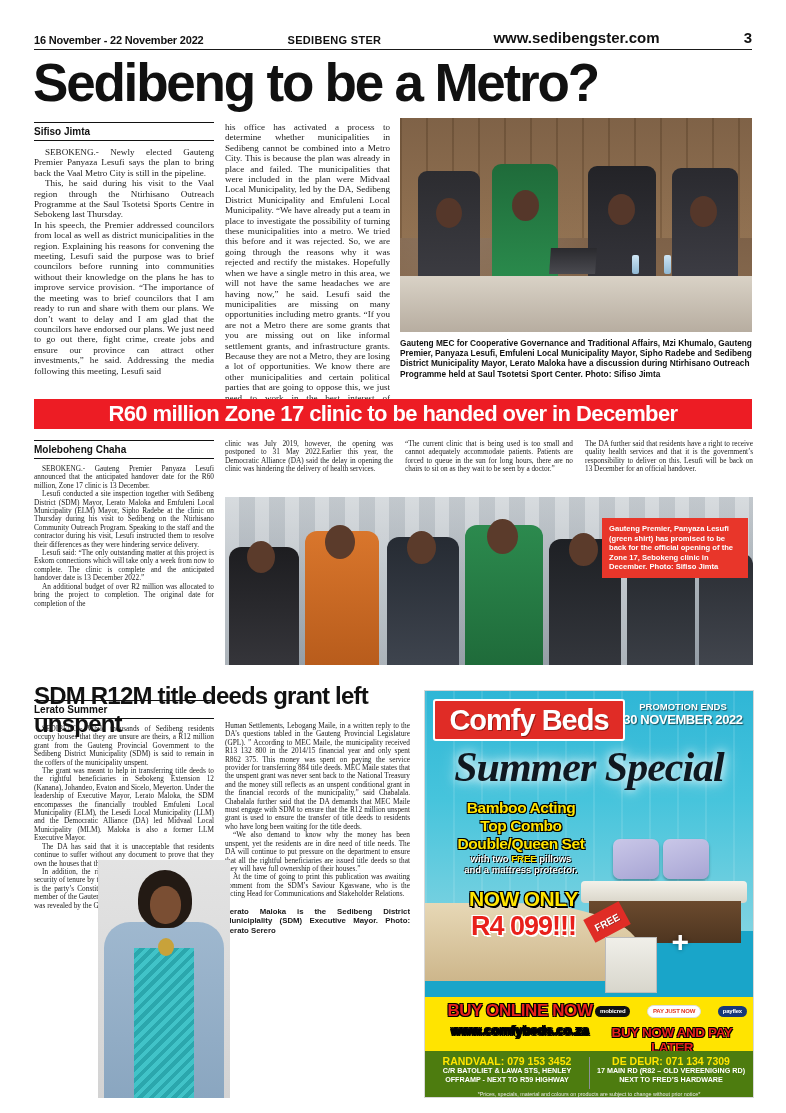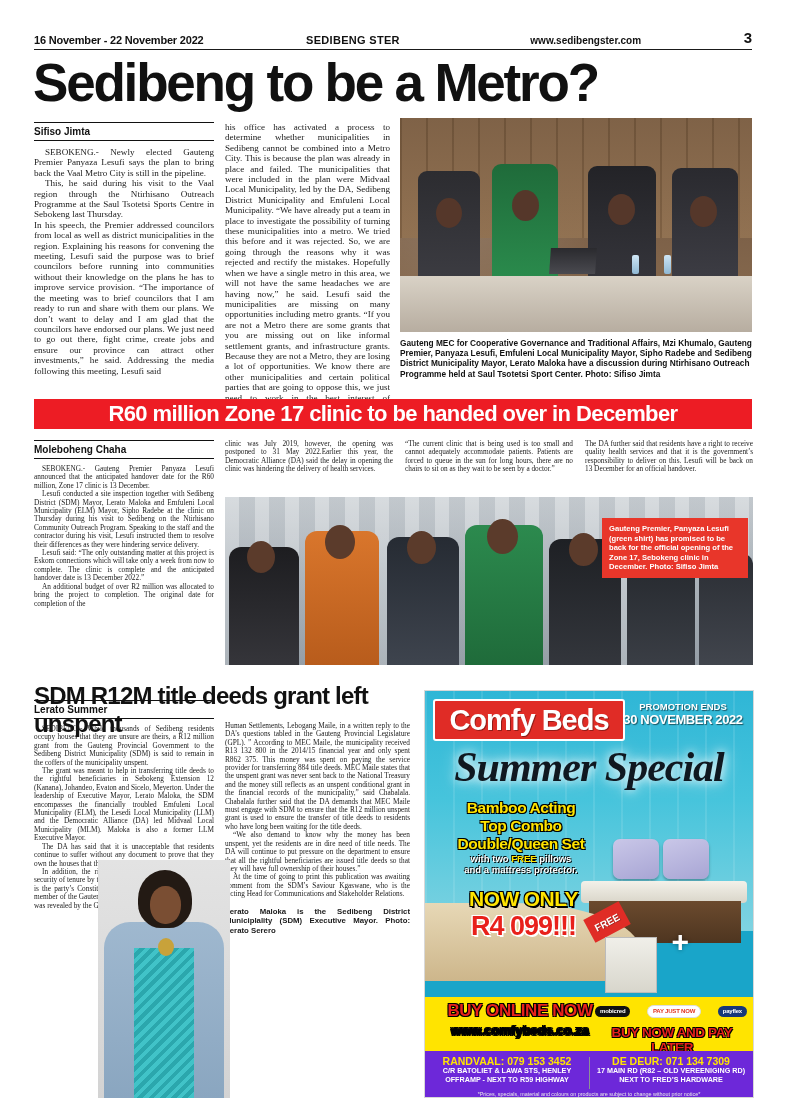--- a/index.html
+++ b/index.html
@@ -21,21 +21,21 @@
   .masthead {
     position:absolute; left:34px; top:28px; width:718px; height:22px;
     display:flex; align-items:flex-end; justify-content:space-between;
     border-bottom:1.5px solid #1a1a1a;
     font-family:"Liberation Sans", sans-serif;
     font-weight:bold; font-size:11px; color:#111;
     padding-bottom:3px;
   }
   .masthead .m-date { letter-spacing:-0.2px; }
   .masthead .m-title { letter-spacing:0.3px; font-size:11px; }
-  .masthead .m-url { font-size:10px;padding-left:28px; }
+  .masthead .m-url { font-size:15px;padding-left:28px; }
   .masthead .m-page { font-size:15px; }
 
   
   .headline-main {
     position:absolute; left:33px; top:56px; width:720px;
     font-family:"Liberation Sans", sans-serif;
     font-weight:bold;
     font-size:53px;
     line-height:54px;
     letter-spacing:-2.2px;
@@ -291,21 +291,21 @@
     display:flex; align-items:center; justify-content:space-between;
   }
   .plogo {
     font-size:6px; font-weight:bold; color:#fff; background:#111;
     padding:2.5px 5px; border-radius:9px; letter-spacing:-0.2px;
   }
   .plogo.rainbow { background:#fff; color:#e2331c; border:1px solid #ddd; }
   .plogo.flex { background:#17377a; }
   .ad-dark {
     position:absolute; left:0; top:360px; width:100%; height:48px;
-    background:#6d28d9; color:#fff;
+    background:#4d7c0f; color:#fff;
   }
   .ad-dark .branch {
     position:absolute; top:4px; width:48%; text-align:center;
   }
   .ad-dark .branch.left { left:1%; }
   .ad-dark .branch.right { right:1%; }
   .ad-dark .bname { font-weight:bold; font-size:10.5px; color:#ffe400; }
   .ad-dark .baddr { font-weight:bold; font-size:7.2px; line-height:8.6px; color:#fff; }
   .ad-dark .divider {
     position:absolute; left:50%; top:6px; width:1px; height:32px; background:#8c9196;

